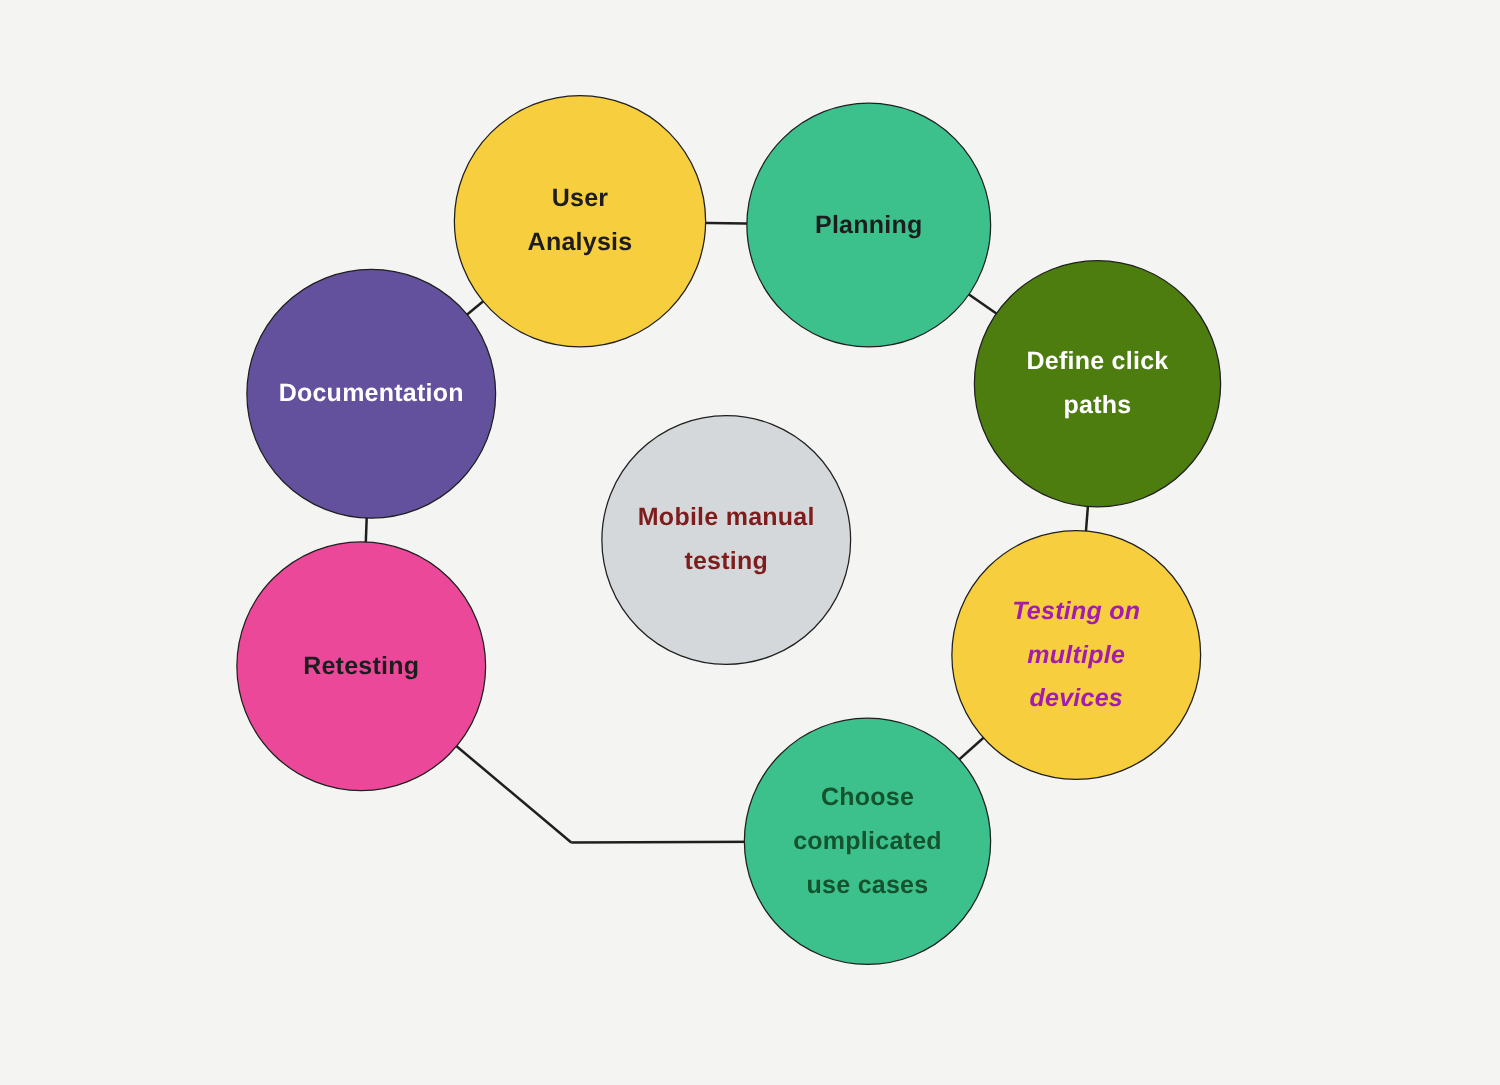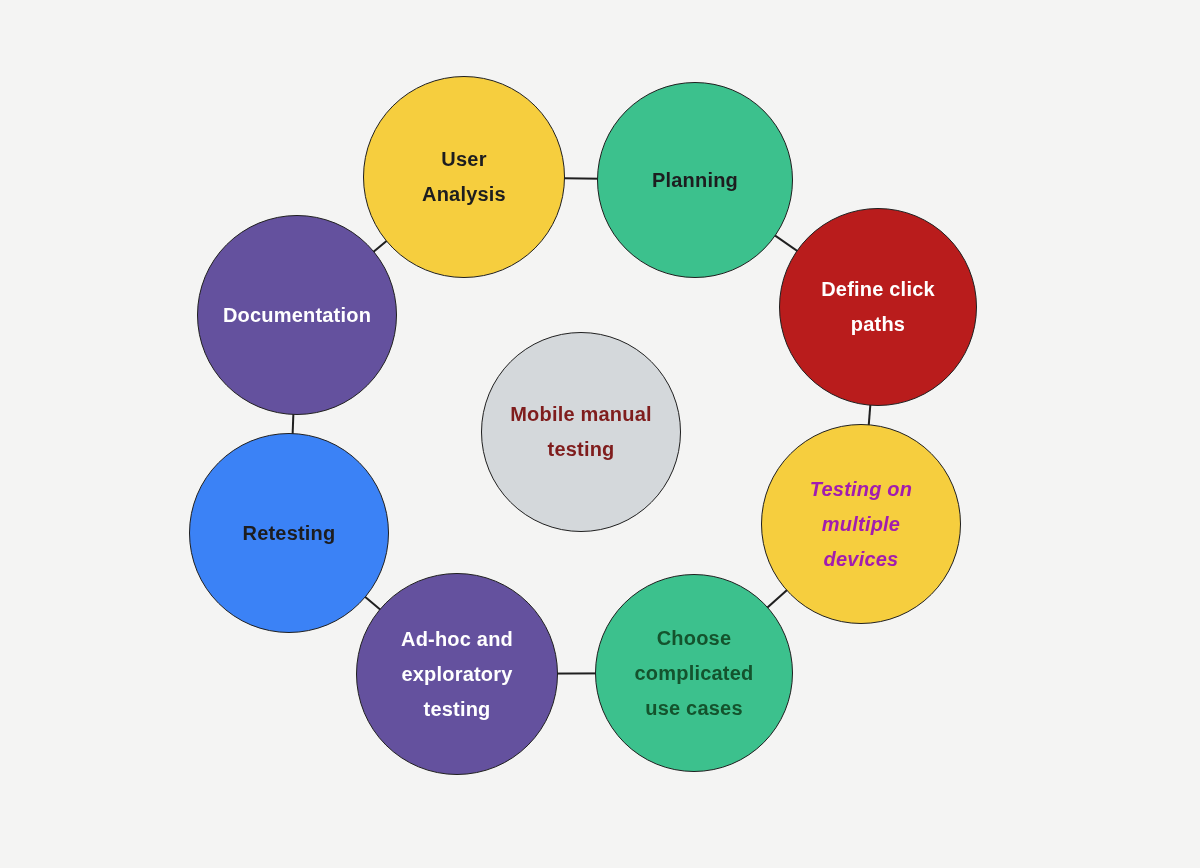--- a/index.html
+++ b/index.html
@@ -73,37 +73,34 @@
   </svg>
 
   <div class="node n0" style="background-color: rgb(246, 206, 62);">
     <span class="node-label" style="color: rgb(29, 29, 31);">User Analysis</span>
   </div>
 
   <div class="node n1" style="background-color: rgb(60, 193, 141);">
     <span class="node-label" style="color: rgb(29, 29, 31);">Planning</span>
   </div>
 
-  <div class="node n2" style="background-color: #b91c1c;">
+  <div class="node n2" style="background-color: #4d7c0f;">
     <span class="node-label" style="color: rgb(255, 255, 255);">Define click paths</span>
   </div>
 
   <div class="node n3" style="background-color: rgb(246, 206, 62);">
     <span class="node-label" style="color: #a21caf; font-style: italic;">Testing on multiple devices</span>
   </div>
 
   <div class="node n4" style="background-color: rgb(60, 193, 141);">
     <span class="node-label" style="color: #14532d;">Choose complicated use cases</span>
   </div>
 
-  <div class="node n5" style="background-color: rgb(100, 81, 158);">
-    <span class="node-label" style="color: rgb(255, 255, 255);">Ad-hoc and exploratory testing</span>
-  </div>
 
-  <div class="node n6" style="background-color: #3b82f6;">
+  <div class="node n6" style="background-color: #ec4899;">
     <span class="node-label" style="color: rgb(29, 29, 31);">Retesting</span>
   </div>
 
   <div class="node n7" style="background-color: rgb(100, 81, 158);">
     <span class="node-label" style="color: rgb(255, 255, 255);">Documentation</span>
   </div>
 
   <div class="node nc" style="background-color: rgb(212, 216, 219);">
     <span class="node-label" style="color: #7f1d1d;">Mobile manual testing</span>
   </div>

